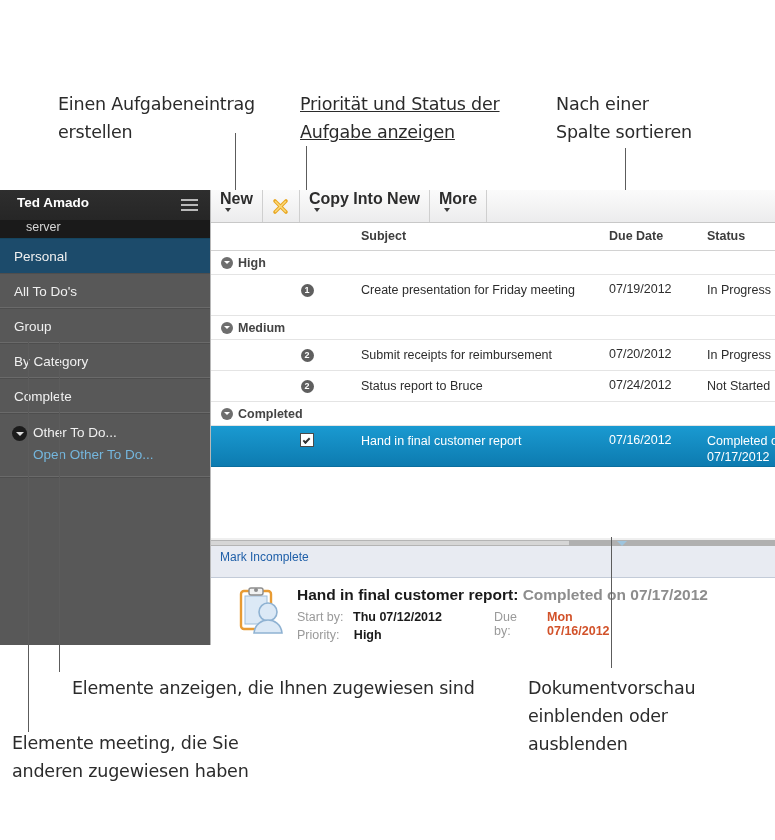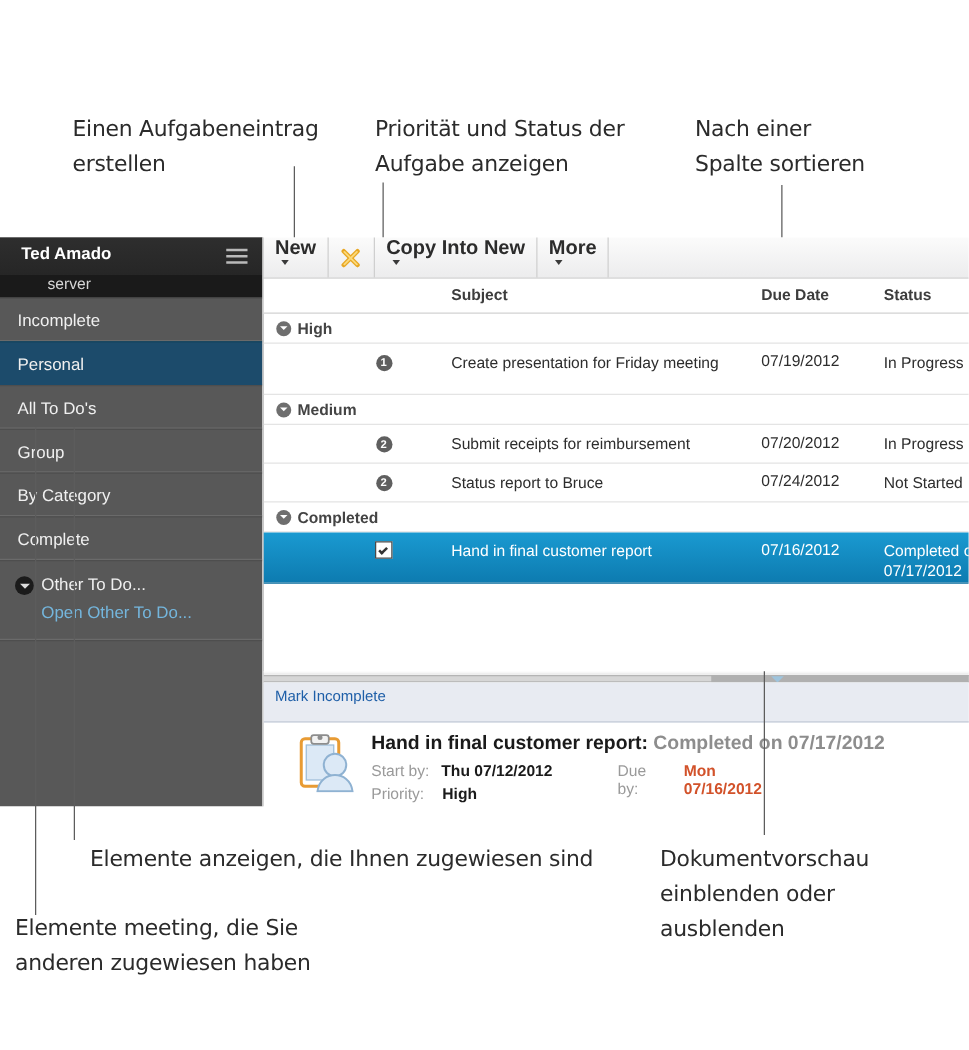--- a/index.html
+++ b/index.html
@@ -56,21 +56,21 @@
   .sb-hamburger{
     position:absolute;right:12px;top:9px;width:17px;height:12px;
     cursor:pointer;
   }
   .sb-hamburger i{display:block;height:2px;background:#b9b9b9;margin-bottom:3px;}
   .sb-sub{
     height:18px;
     background:#1a1a1a;
     color:#d6d6d6;
     font-size:12.5px;
-    padding-left:38px;
+    padding-left:26px;
     line-height:14px;
   }
   .sb-item{
     height:35px;line-height:35px;
     padding-left:14px;
     border-bottom:1px solid #6a6a6a;
     border-top:1px solid #4e4e4e;
     font-size:13.5px;
     color:#f0f0f0;
     box-sizing:border-box;
@@ -256,21 +256,21 @@
   .pv-due-lbl{position:absolute;left:197px;}
   .pv-due-val{position:absolute;left:250px;}
 </style>
 </head>
 <body>
 
 <div class="stage">
 
   <div class="callout" style="left:58px;top:90px;width:250px;">Einen Aufgabeneintrag
 erstellen</div>
-  <div class="callout" style="left:300px;top:90px;width:250px;">Priorität und Status der
+  <div class="callout" style="left:300px;top:90px;width:250px;text-decoration:underline;">Priorität und Status der
 Aufgabe anzeigen</div>
   <div class="callout" style="left:556px;top:90px;width:215px;">Nach einer
 Spalte sortieren</div>
 
   <div class="leader" style="left:235px;top:133px;height:62px;"></div>
   <div class="leader" style="left:306px;top:146px;height:127px;"></div>
   <div class="leader" style="left:625px;top:148px;height:80px;"></div>
 
   <div class="app">
 
@@ -278,21 +278,20 @@
       <div class="sb-header">
         <div class="uname">Ted Amado</div>
         <div class="sb-hamburger">
           <i></i>
             <i></i>
             <i></i>
         </div>
       </div>
       <div class="sb-sub">server</div>
 
-      <div class="sb-item">Incomplete</div>
       <div class="sb-item sel">Personal</div>
       <div class="sb-item">All To Do's</div>
       <div class="sb-item">Group</div>
       <div class="sb-item">By Category</div>
       <div class="sb-item">Complete</div>
 
       <div class="sb-group">
         <div class="row1">
           <span class="disc"></span>
           <span>Other To Do...</span>

